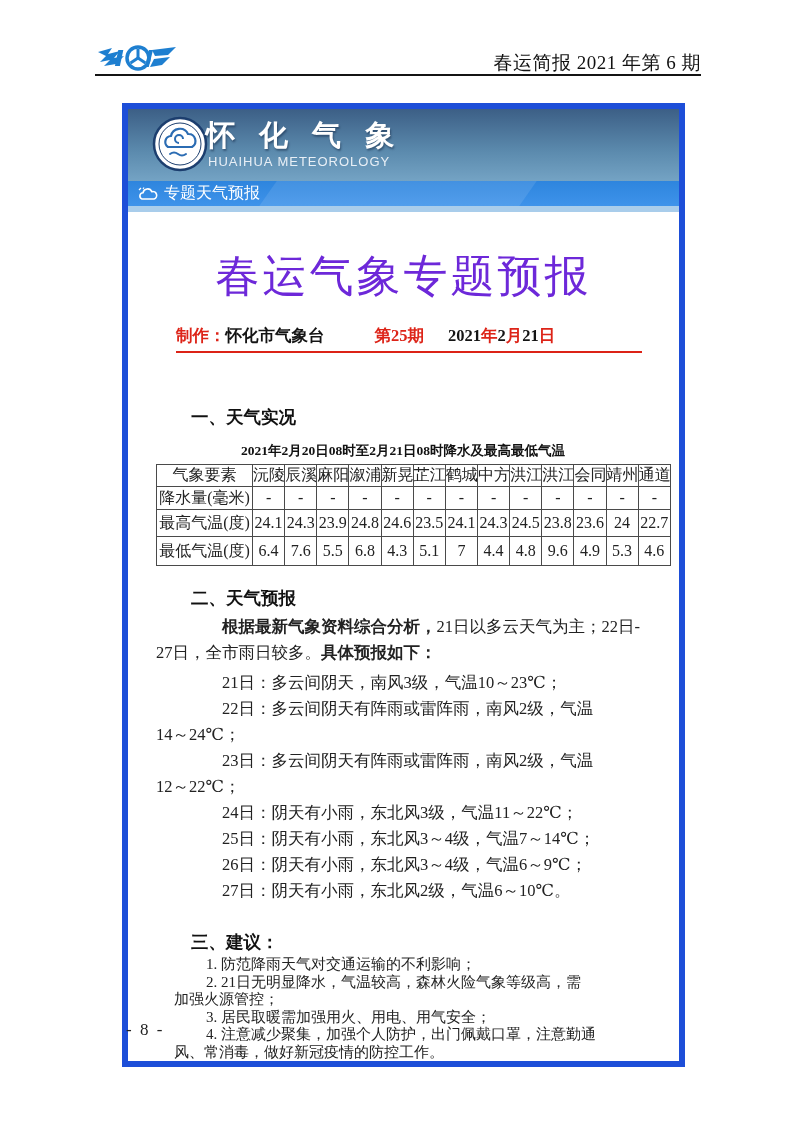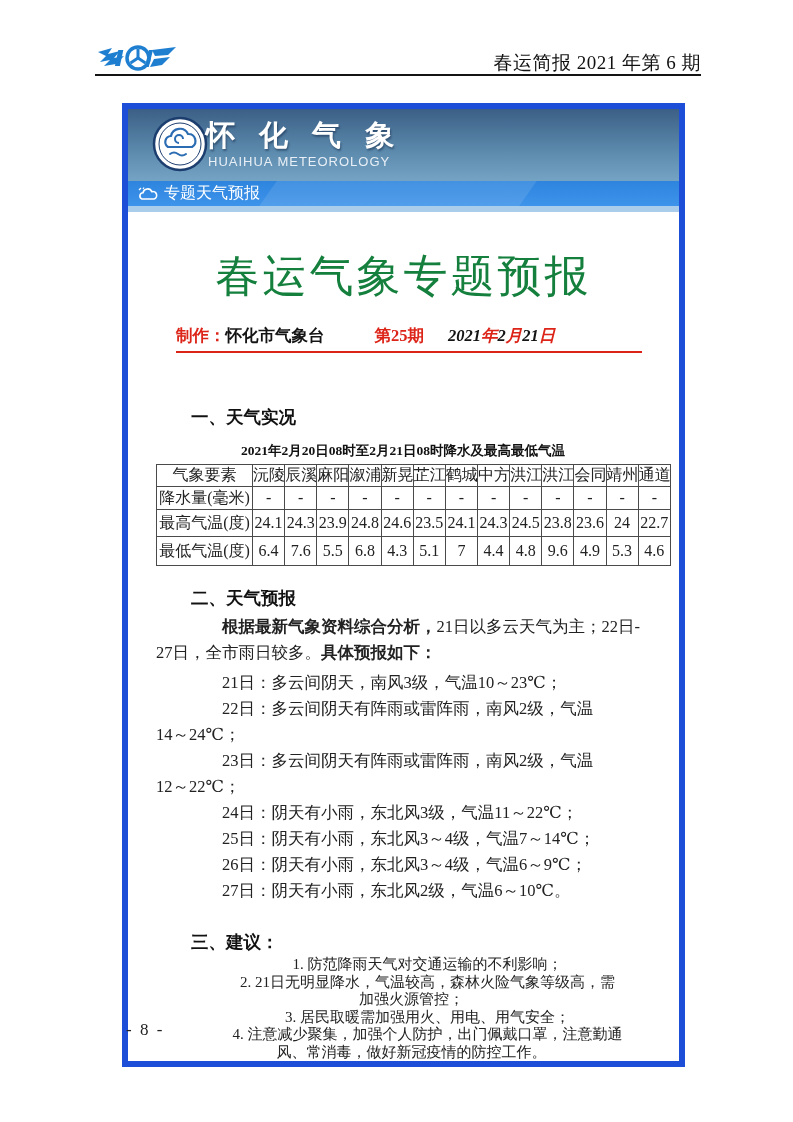--- a/index.html
+++ b/index.html
@@ -26,26 +26,26 @@
   
   .tabbar{position:relative;height:25px;background:linear-gradient(180deg,#2e85de,#3e93ea);
     display:flex;align-items:center;padding-left:10px;gap:6px;overflow:hidden;}
   .streak{position:absolute;top:0;height:100%;width:260px;background:rgba(255,255,255,.10);transform:skewX(-35deg);}
   .streak.s1{left:140px;}
   .tab-label{position:relative;font-family:"Liberation Sans","DejaVu Sans",sans-serif;font-size:16px;color:#ffffff;}
   .cloud-icon{position:relative;width:20px;height:14px;}
   .strip{height:6px;background:#a9cdeb;}
   
   .doc-title{margin-top:37px;text-align:center;font-size:44px;line-height:56px;
-    color:#15803d;letter-spacing:3px;white-space:nowrap;}
+    color:#6d28d9;letter-spacing:3px;white-space:nowrap;}
   
   .meta-row{margin:20px 37px 0 48px;display:flex;align-items:baseline;
     font-size:16.5px;font-weight:bold;white-space:nowrap;}
   .red{color:#dd2418;} .blk{color:#141414;}
-  .meta-issue{margin-left:50px;} .meta-date{margin-left:24px;font-style:italic;}
+  .meta-issue{margin-left:50px;} .meta-date{margin-left:24px;}
   .red-rule{margin:4px 37px 0 48px;height:2px;background:#dc2317;}
   
   .sec-heading{margin-left:63px;font-size:17.5px;font-weight:bold;color:#111;}
   .sh1{margin-top:52px;} .sh2{margin-top:20px;} .sh3{margin-top:26px;}
   
   .table-wrap{margin:13px 0 0 28px;width:494px;}
   .table-caption{text-align:center;font-size:13.5px;font-weight:bold;color:#111;}
   table.wx{margin-top:4px;width:515px;border-collapse:collapse;table-layout:fixed;
     font-size:16px;color:#222;text-align:center;}
   table.wx th,table.wx td{border:1px solid #4a4a4a;padding:0;font-weight:normal;overflow:hidden;white-space:nowrap;}
@@ -54,21 +54,21 @@
   table.wx tbody tr:nth-child(1){height:23px;}
   table.wx tbody tr:nth-child(2){height:27px;}
   table.wx tbody tr:nth-child(3){height:29px;}
   
   .para{margin:4px 30px 0 28px;font-size:16.5px;line-height:26px;color:#222;}
   .para .line{white-space:nowrap;}
   .para .indent{padding-left:66px;}
   .b{font-weight:bold;}
   .suggestions{margin:2px 30px 0 46px;font-size:15px;line-height:17.5px;color:#222;}
   .suggestions .indent{padding-left:32px;}
-  .suggestions .line{white-space:nowrap;text-align:center;}
+  .suggestions .line{white-space:nowrap;}
   
   .page-number{position:absolute;left:126px;top:1020px;font-size:17px;letter-spacing:2px;color:#222;}
 </style>
 </head>
 <body>
 
 <div class="ph-logo">
   <svg width="82" height="32" viewBox="0 0 82 32">
     <g fill="#1e7fd0">
       <polygon points="0,10 14,6 10,12 22,9 16,16 26,14 18,22 6,24 12,18 2,20 8,14"></polygon>

